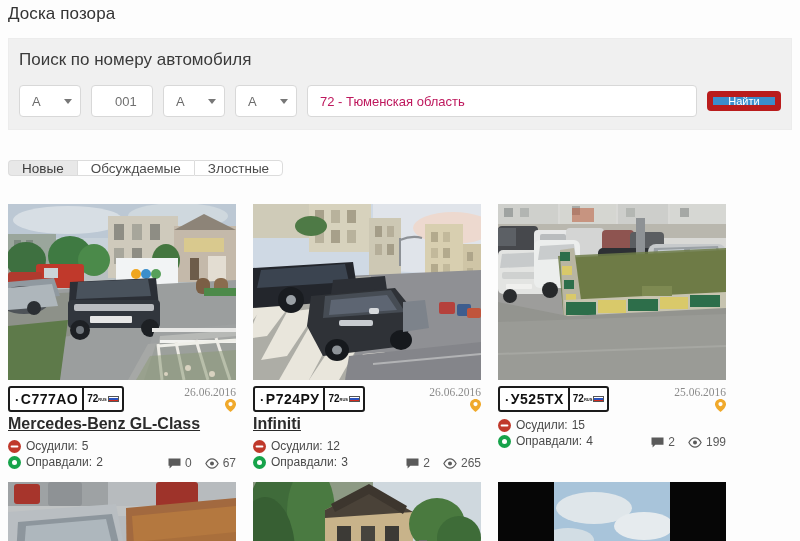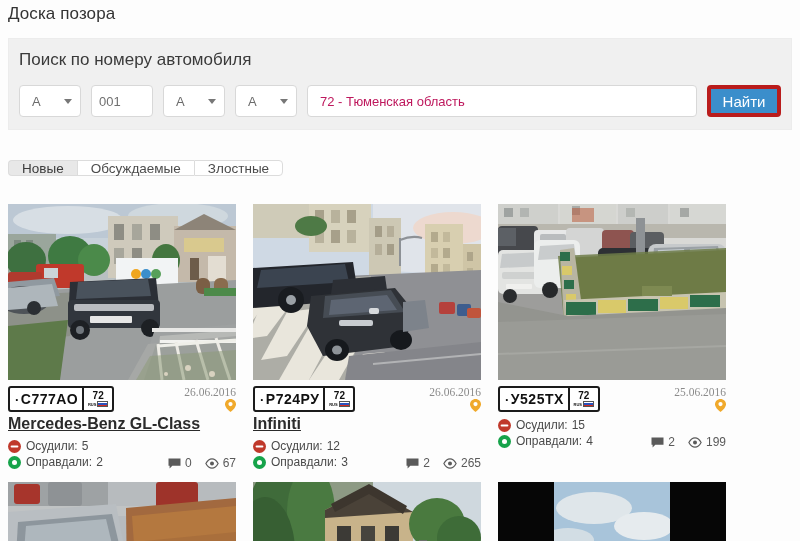--- a/index.html
+++ b/index.html
@@ -41,32 +41,32 @@
   }
   .sel{
     width:62px;justify-content:space-between;padding:0 8px 0 12px;
     position:relative;
   }
   .sel .caret{
     width:0;height:0;border-left:4px solid transparent;border-right:4px solid transparent;
     border-top:5px solid #777;display:inline-block;
   }
   .num-input{
-    width:62px;padding:0 7px;margin-left:10px;color:#707070;
+    width:62px;padding:0 23px;margin-left:10px;color:#707070;
   }
   .sel.m{margin-left:10px;}
   .region{
     flex:1;margin-left:10px;justify-content:space-between;padding:0 10px 0 12px;
     min-width:0;
   }
   .region .rtext{overflow:hidden;white-space:nowrap;text-overflow:ellipsis;color:#be185d;}
   .find-btn{
-    margin-left:10px;width:74px;height:32px;
-    background:#3b8ecb;border:4px solid #b91c1c;border-radius:4px;
-    color:#fff;font-size:15px;
+    margin-left:10px;width:74px;height:20px;
+    background:#3b8ecb;border:6px solid #b91c1c;border-radius:4px;
+    color:#fff;font-size:11px;
     display:flex;align-items:center;justify-content:center;
     cursor:pointer;box-sizing:border-box;
   }
 
   
   .tabs{
     position:absolute;left:8px;top:160px;height:32px;
     display:flex;
   }
   .tab{
@@ -105,21 +105,21 @@
   }
   .plate .main{
     display:flex;align-items:center;padding:0 4px;
     font-family:"Liberation Sans","DejaVu Sans",sans-serif;
     font-size:14px;font-weight:700;color:#111;letter-spacing:0.5px;
     line-height:1;
   }
   .plate .main .dot{font-size:13px;padding:0 1px;}
   .plate .reg{
     border-left:2px solid #1b1b1b;
-    display:flex;flex-direction:column;align-items:center;justify-content:center;
+    display:flex;flex-direction:row;align-items:center;justify-content:center;
     padding:0 3px;min-width:22px;
   }
   .plate .reg .num{font-size:10px;font-weight:700;color:#111;line-height:10px;}
   .plate .reg .rus{
     font-size:4px;font-weight:700;color:#111;line-height:5px;
     display:flex;align-items:center;gap:1px;
   }
   .flag{display:inline-block;width:9px;height:4px;border:0.5px solid #555;
     background:linear-gradient(to bottom,#fff 0 33%,#2a52be 33% 66%,#d52b1e 66% 100%);}
 

